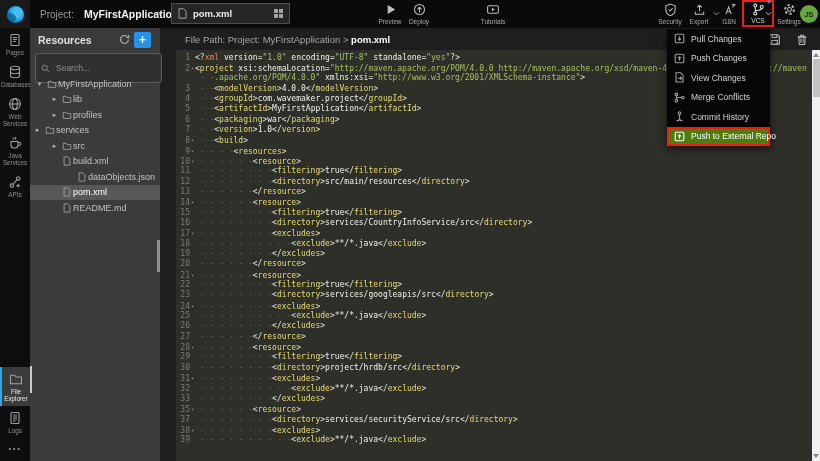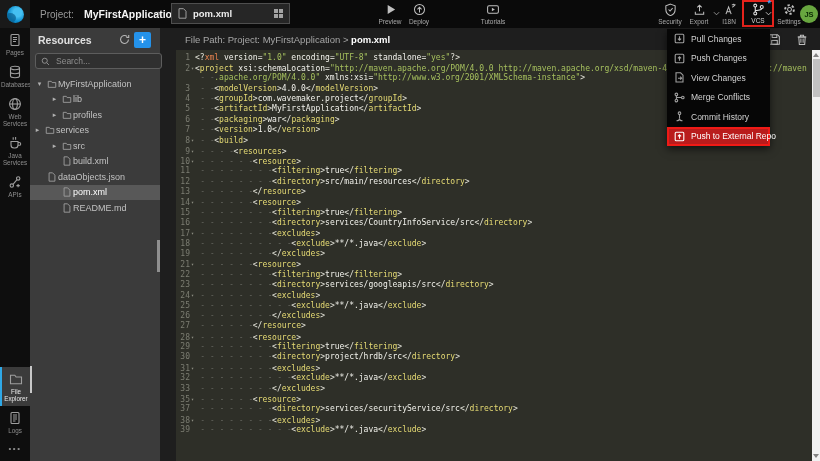--- a/index.html
+++ b/index.html
@@ -36,21 +36,21 @@
   .sb-item.sel{background:#3b3b3b;border-left:2px solid #2fa8e6;padding-left:0;color:#e8e8e8;}
   .sb-dots{color:#8f8f8f;font-size:8px;letter-spacing:1.5px;text-align:center;padding:6px 0 8px;}
 
   
   .respanel{position:absolute;left:30px;top:28px;width:130px;height:433px;background:#3b3b3b;z-index:5;}
   .rp-head{position:absolute;left:0;top:0;width:100%;height:24px;}
   .rp-title{position:absolute;left:8px;top:6px;color:#e0e0e0;font-size:10.5px;font-weight:700;}
   .rp-refresh{position:absolute;left:89px;top:6px;cursor:pointer;}
   .rp-plus{position:absolute;left:104px;top:4px;width:17px;height:16px;background:#2492ea;border-radius:2px;color:#fff;display:flex;align-items:center;justify-content:center;font-size:12px;font-weight:700;cursor:pointer;}
   .rp-collapse{position:absolute;left:125px;top:6px;width:12px;height:13px;background:#262626;color:#b5b5b5;font-size:9px;line-height:13px;text-align:center;cursor:pointer;z-index:6;}
-  .rp-search{position:absolute;left:5px;top:25px;width:115px;height:14px;background:#303030;border:1px solid #5d5d5d;border-radius:3px;display:flex;align-items:center;gap:4px;padding:0 5px;}
+  .rp-search{position:absolute;left:5px;top:25px;width:115px;height:14px;background:#303030;border:1px solid #5d5d5d;border-radius:3px;display:flex;align-items:center;gap:4px;padding:7px 5px;}
   .rp-search input{flex:1;min-width:0;background:transparent;border:none;outline:none;color:#bdbdbd;font-size:8.5px;font-family:"Liberation Sans",sans-serif;}
   .rp-search input::placeholder{color:#8f8f8f;}
   .tree{position:absolute;left:0;top:48px;width:100%;}
   .t-row{height:15.5px;display:flex;align-items:center;color:#c2c2c2;font-size:9px;cursor:pointer;white-space:nowrap;overflow:hidden;}
   .t-row.sel{background:#585858;color:#fff;}
   .t-arrow{width:11px;text-align:center;color:#b0b0b0;font-size:7px;flex:none;}
   .t-ico{width:13px;flex:none;display:flex;justify-content:center;}
   .rp-thumb{position:absolute;right:0;top:212px;width:3px;height:32px;background:#8f8f8f;}
   .rp-handle{position:absolute;left:0;top:338px;width:2px;height:27px;background:#c8c8c8;}
 
@@ -73,21 +73,21 @@
   
   .vscroll{position:absolute;right:0;top:22px;width:8px;bottom:0;background:#f1f1f1;z-index:8;}
   .vs-thumb{position:absolute;left:0.5px;top:9px;width:7px;height:38px;background:#c2c2c2;cursor:pointer;}
   .vs-up,.vs-down{position:absolute;left:1px;width:0;height:0;border-left:3px solid transparent;border-right:3px solid transparent;}
   .vs-up{top:3px;border-bottom:4px solid #838383;}
   .vs-down{bottom:3px;border-top:4px solid #838383;}
 
   
   .vcsmenu{position:absolute;left:667px;top:29px;width:103px;background:#060606;z-index:40;box-shadow:0 3px 8px rgba(0,0,0,.6);}
   .m-item{height:19.5px;display:flex;align-items:center;gap:6px;padding-left:7px;color:#d2d2d2;font-size:8.5px;cursor:pointer;box-sizing:border-box;white-space:nowrap;}
-  .m-item.hl{background:#b91c1c;border:2px solid #ef1a16;color:#fff;padding-left:5px;}
+  .m-item.hl{background:#4d7c0f;border:2px solid #ef1a16;color:#fff;padding-left:5px;}
   .m-ico{width:11px;flex:none;display:flex;justify-content:center;}
 </style>
 </head>
 <body>
 
 <div class="app">
 
   <div class="topbar">
     <div class="logo-tile">
         <div class="logo-ball"></div>
@@ -332,21 +332,21 @@
         <div class="t-row" style="padding-left: 19px;">
           <span class="t-arrow"></span>
           <span class="t-ico">
             <svg width="10" height="10" viewBox="0 0 12 12" fill="none" stroke="#9e9e9e" stroke-width="1.1">
               <path d="M2.5 1h4.2L9.5 3.8V11h-7z"></path>
             </svg>
           </span>
           <span class="t-lbl">build.xml</span>
         </div>
 
-        <div class="t-row" style="padding-left: 4px;">
+        <div class="t-row" style="padding-left: 34px;">
           <span class="t-arrow"></span>
           <span class="t-ico">
             <svg width="10" height="10" viewBox="0 0 12 12" fill="none" stroke="#9e9e9e" stroke-width="1.1">
               <path d="M2.5 1h4.2L9.5 3.8V11h-7z"></path>
             </svg>
           </span>
           <span class="t-lbl">dataObjects.json</span>
         </div>
 
         <div class="t-row sel" style="padding-left: 19px;">
@@ -411,20 +411,21 @@
           <div class="crow"><span class="ln">10</span><span class="fm">▾</span><span class="ct"><span class="ind">            </span><span class="pu">&lt;</span><span class="tg">resource</span><span class="pu">&gt;</span></span></div>
           <div class="crow"><span class="ln">11</span><span class="fm"></span><span class="ct"><span class="ind">                </span><span class="pu">&lt;</span><span class="tg">filtering</span><span class="pu">&gt;</span><span class="tx">true</span><span class="pu">&lt;/</span><span class="tg">filtering</span><span class="pu">&gt;</span></span></div>
           <div class="crow"><span class="ln">12</span><span class="fm"></span><span class="ct"><span class="ind">                </span><span class="pu">&lt;</span><span class="tg">directory</span><span class="pu">&gt;</span><span class="tx">src/main/resources</span><span class="pu">&lt;/</span><span class="tg">directory</span><span class="pu">&gt;</span></span></div>
           <div class="crow"><span class="ln">13</span><span class="fm"></span><span class="ct"><span class="ind">            </span><span class="pu">&lt;/</span><span class="tg">resource</span><span class="pu">&gt;</span></span></div>
           <div class="crow"><span class="ln">14</span><span class="fm">▾</span><span class="ct"><span class="ind">            </span><span class="pu">&lt;</span><span class="tg">resource</span><span class="pu">&gt;</span></span></div>
           <div class="crow"><span class="ln">15</span><span class="fm"></span><span class="ct"><span class="ind">                </span><span class="pu">&lt;</span><span class="tg">filtering</span><span class="pu">&gt;</span><span class="tx">true</span><span class="pu">&lt;/</span><span class="tg">filtering</span><span class="pu">&gt;</span></span></div>
           <div class="crow"><span class="ln">16</span><span class="fm"></span><span class="ct"><span class="ind">                </span><span class="pu">&lt;</span><span class="tg">directory</span><span class="pu">&gt;</span><span class="tx">services/CountryInfoService/src</span><span class="pu">&lt;/</span><span class="tg">directory</span><span class="pu">&gt;</span></span></div>
           <div class="crow"><span class="ln">17</span><span class="fm">▾</span><span class="ct"><span class="ind">                </span><span class="pu">&lt;</span><span class="tg">excludes</span><span class="pu">&gt;</span></span></div>
           <div class="crow"><span class="ln">18</span><span class="fm"></span><span class="ct"><span class="ind">                    </span><span class="pu">&lt;</span><span class="tg">exclude</span><span class="pu">&gt;</span><span class="tx">**/*.java</span><span class="pu">&lt;/</span><span class="tg">exclude</span><span class="pu">&gt;</span></span></div>
           <div class="crow"><span class="ln">19</span><span class="fm"></span><span class="ct"><span class="ind">                </span><span class="pu">&lt;/</span><span class="tg">excludes</span><span class="pu">&gt;</span></span></div>
+          <div class="crow"><span class="ln">20</span><span class="fm"></span><span class="ct"><span class="ind">            </span><span class="pu">&lt;/</span><span class="tg">resource</span><span class="pu">&gt;</span></span></div>
           <div class="crow"><span class="ln">21</span><span class="fm">▾</span><span class="ct"><span class="ind">            </span><span class="pu">&lt;</span><span class="tg">resource</span><span class="pu">&gt;</span></span></div>
           <div class="crow"><span class="ln">22</span><span class="fm"></span><span class="ct"><span class="ind">                </span><span class="pu">&lt;</span><span class="tg">filtering</span><span class="pu">&gt;</span><span class="tx">true</span><span class="pu">&lt;/</span><span class="tg">filtering</span><span class="pu">&gt;</span></span></div>
           <div class="crow"><span class="ln">23</span><span class="fm"></span><span class="ct"><span class="ind">                </span><span class="pu">&lt;</span><span class="tg">directory</span><span class="pu">&gt;</span><span class="tx">services/googleapis/src</span><span class="pu">&lt;/</span><span class="tg">directory</span><span class="pu">&gt;</span></span></div>
           <div class="crow"><span class="ln">24</span><span class="fm">▾</span><span class="ct"><span class="ind">                </span><span class="pu">&lt;</span><span class="tg">excludes</span><span class="pu">&gt;</span></span></div>
           <div class="crow"><span class="ln">25</span><span class="fm"></span><span class="ct"><span class="ind">                    </span><span class="pu">&lt;</span><span class="tg">exclude</span><span class="pu">&gt;</span><span class="tx">**/*.java</span><span class="pu">&lt;/</span><span class="tg">exclude</span><span class="pu">&gt;</span></span></div>
           <div class="crow"><span class="ln">26</span><span class="fm"></span><span class="ct"><span class="ind">                </span><span class="pu">&lt;/</span><span class="tg">excludes</span><span class="pu">&gt;</span></span></div>
           <div class="crow"><span class="ln">27</span><span class="fm"></span><span class="ct"><span class="ind">            </span><span class="pu">&lt;/</span><span class="tg">resource</span><span class="pu">&gt;</span></span></div>
           <div class="crow"><span class="ln">28</span><span class="fm">▾</span><span class="ct"><span class="ind">            </span><span class="pu">&lt;</span><span class="tg">resource</span><span class="pu">&gt;</span></span></div>
           <div class="crow"><span class="ln">29</span><span class="fm"></span><span class="ct"><span class="ind">                </span><span class="pu">&lt;</span><span class="tg">filtering</span><span class="pu">&gt;</span><span class="tx">true</span><span class="pu">&lt;/</span><span class="tg">filtering</span><span class="pu">&gt;</span></span></div>
           <div class="crow"><span class="ln">30</span><span class="fm"></span><span class="ct"><span class="ind">                </span><span class="pu">&lt;</span><span class="tg">directory</span><span class="pu">&gt;</span><span class="tx">project/hrdb/src</span><span class="pu">&lt;/</span><span class="tg">directory</span><span class="pu">&gt;</span></span></div>

